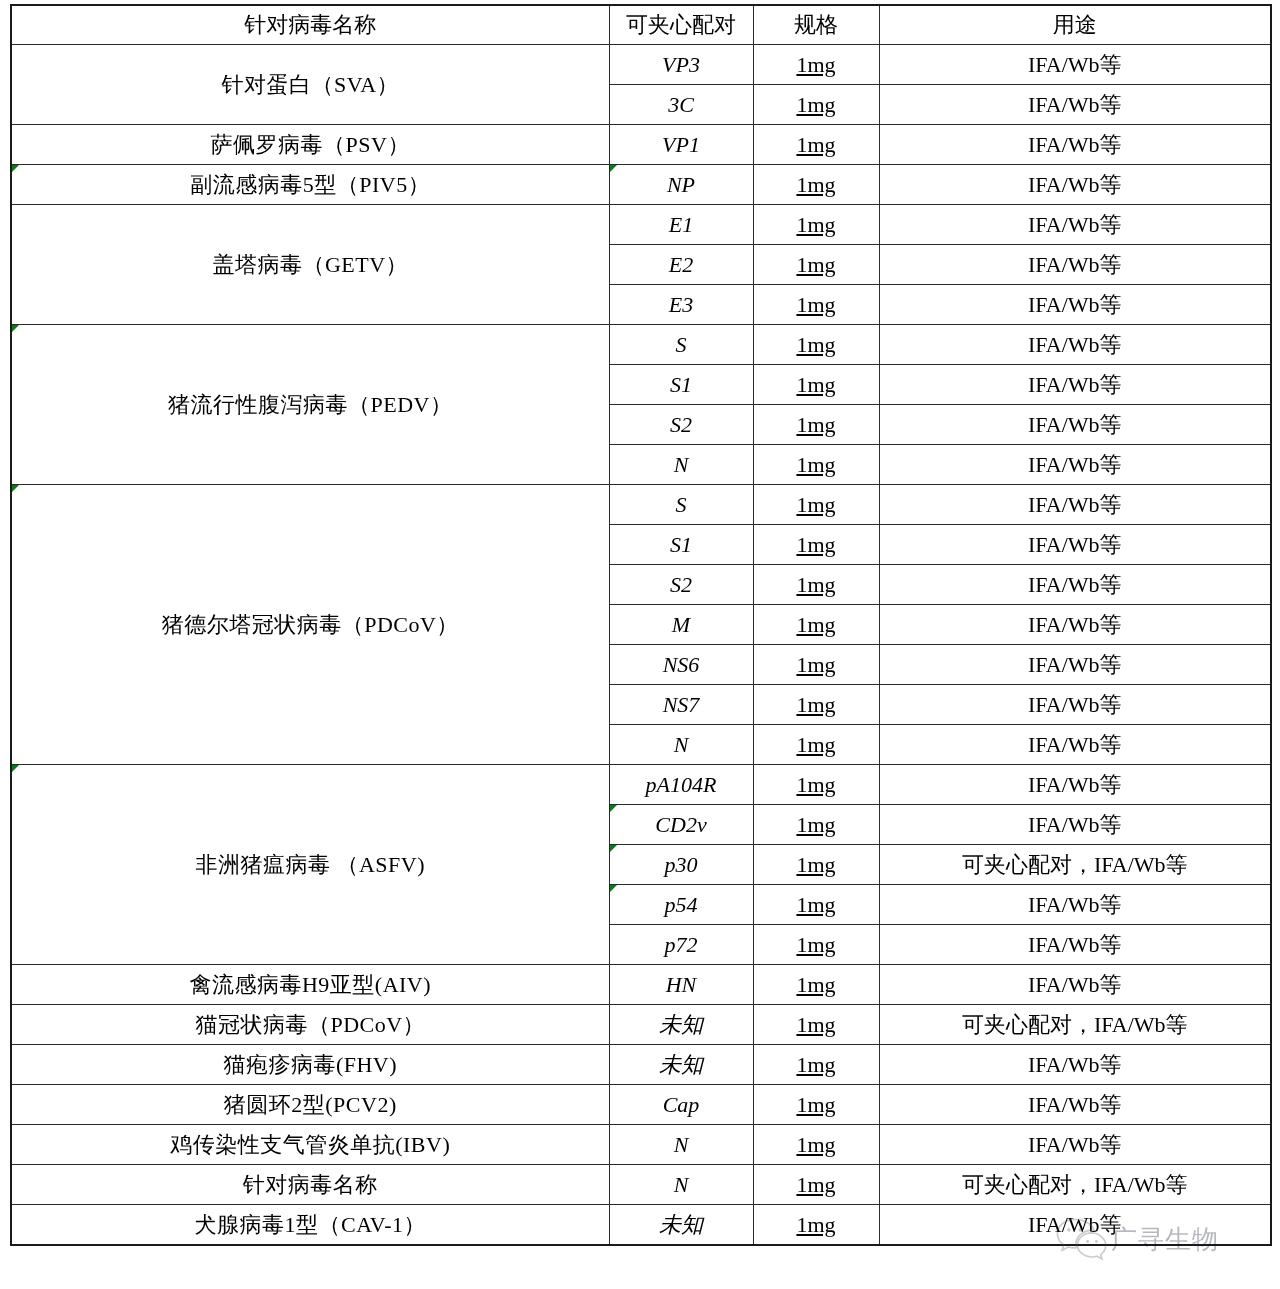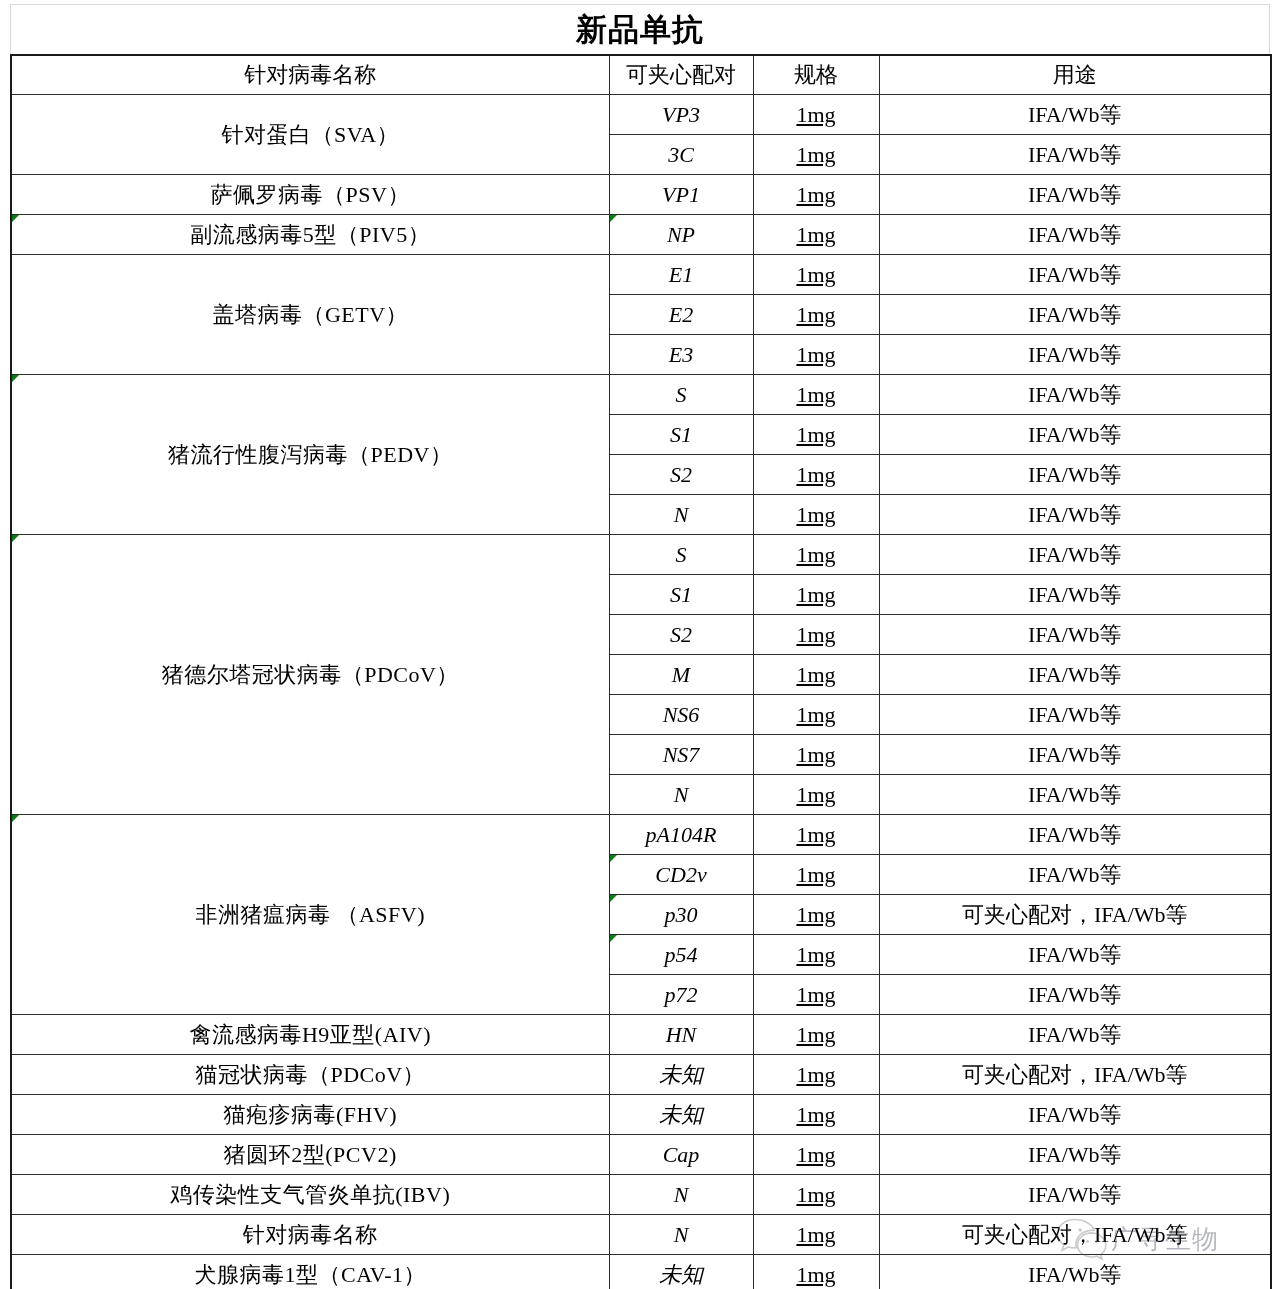--- a/index.html
+++ b/index.html
@@ -135,23 +135,20 @@
     white-space: nowrap;
     font-family: "Liberation Serif", "DejaVu Serif", serif;
     letter-spacing: 1px;
   }
 </style>
 </head>
 <body>
 
 <div class="sheet">
 
-  <div class="title-row">
-    <div class="title-text">新品单抗</div>
-  </div>
 
   <table class="grid">
     <colgroup>
       <col class="c-virus">
       <col class="c-protein">
       <col class="c-spec">
       <col class="c-use">
     </colgroup>
     <thead>
       <tr>

